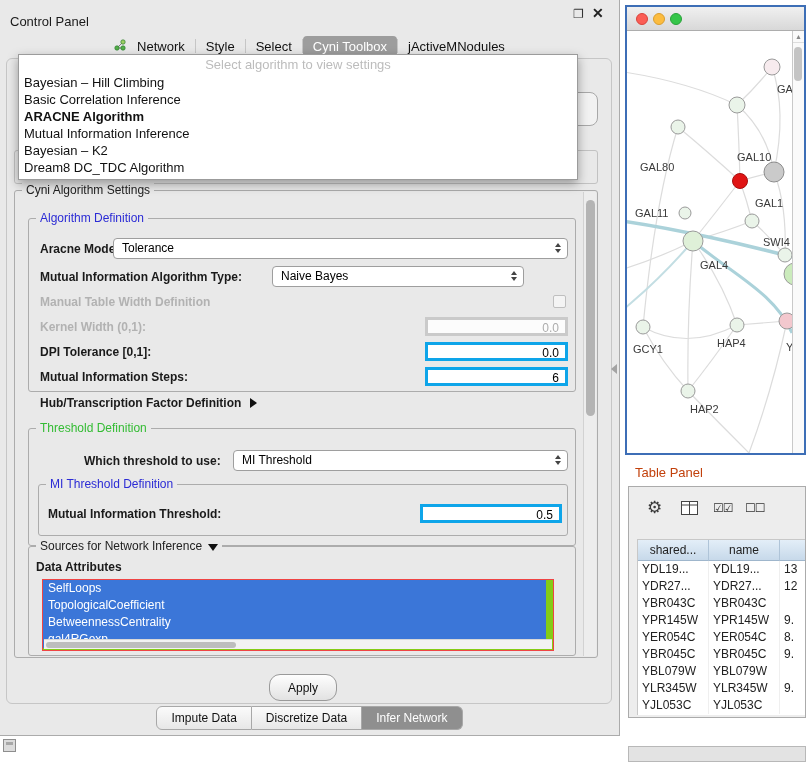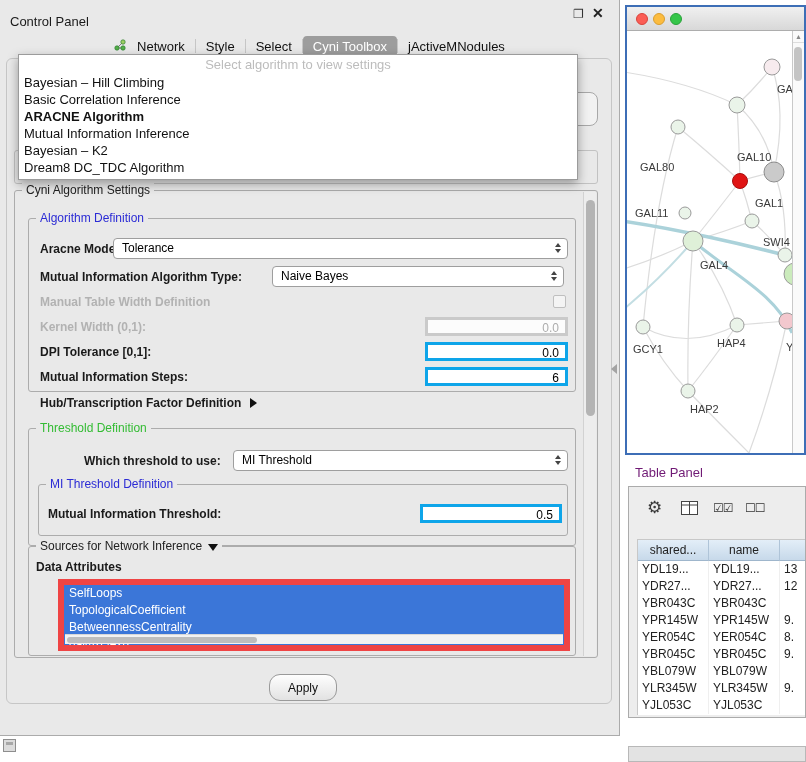--- a/index.html
+++ b/index.html
@@ -50,21 +50,21 @@
     text-align:right; padding:1px 6px 0 0; height:19px; }
   .field.disabled { border-color:#CACACA; color:#ADADAD; background:#FCFCFC; }
 
   .checkbox { position:absolute; width:13px; height:13px; background:#F4F4F4; border:1px solid #BFBFBF; border-radius:2px; }
 
   .tri-right { display:inline-block; width:0; height:0; border-top:5px solid transparent;
     border-bottom:5px solid transparent; border-left:7px solid #111; margin-left:9px; vertical-align:-1px; }
   .tri-down { display:inline-block; width:0; height:0; border-left:5px solid transparent;
     border-right:5px solid transparent; border-top:7px solid #111; margin-left:6px; vertical-align:-1px; }
 
-  .attr-list { position:absolute; background:#84cc16; border:6px solid #ef4444; overflow:hidden;margin-left:16px; }
+  .attr-list { position:absolute; background:#84cc16; border:1px solid #ef4444; overflow:hidden; }
   .attr-item { height:17px; line-height:17px; font-size:12px; color:#fff; background:#3B76D8; padding-left:5px; width:503px; }
   .h-scroll { position:absolute; left:1px; right:1px; bottom:1px; height:10px; background:#F2F2F2; border-top:1px solid #D8D8D8; }
   .h-thumb { position:absolute; left:2px; top:2px; width:190px; height:6px; background:#BDBDBD; border-radius:3px; }
 
   .v-scroll { position:absolute; left:583px; top:192px; width:13px; height:464px; background:#EDEDED; border-left:1px solid #D2D2D2; }
   .v-thumb { position:absolute; left:2px; top:8px; width:9px; height:216px; background:#B4B4B4; border-radius:5px; }
 
   .apply { left:269px; top:674px; width:68px; height:27px; border:1px solid #9A9A9A; border-radius:11px;
     background:linear-gradient(#FEFEFE,#E2E2E2); font-size:12px; display:flex; align-items:center; justify-content:center; color:#111; }
 
@@ -83,21 +83,21 @@
   .tl { position:absolute; width:12px; height:12px; border-radius:50%; top:6px; }
   .tl.red { left:9px; background:#FB5D55; border:1px solid #D9443C; }
   .tl.yellow { left:26px; background:#FCBC3F; border:1px solid #D99E2F; }
   .tl.green { left:43px; background:#35C649; border:1px solid #2AA23A; }
   .nw-canvas { position:absolute; left:0; top:24px; width:165px; height:422px; overflow:hidden; }
   .nw-scroll { position:absolute; right:0; top:24px; width:12px; bottom:0; background:#FAFAFA; border-left:1px solid #C9C9C9; }
   .nw-thumb { position:absolute; left:1px; top:16px; width:8px; height:34px; background:#C4C4C4; border-radius:4px; }
   .nw-sarrow { position:absolute; left:0; top:0; width:11px; height:12px; font-size:7px; color:#888; text-align:center; line-height:12px; border-bottom:1px solid #DDD; }
 
   
-  #tp-label { left:635px; top:465px; font-size:13px; color:#701a75; }
+  #tp-label { left:635px; top:465px; font-size:13px; color:#c2410c; }
   #table-panel { left:628px; top:486px; width:178px; height:232px; background:#EDEDED; border:1px solid #ABABAB; }
   .tp-gear { position:absolute; left:18px; top:10px; font-size:17px; color:#3a3a3a; }
   .tp-cols { position:absolute; left:52px; top:14px; }
   .tp-checks { position:absolute; left:84px; top:14px; font-size:12px; color:#333; letter-spacing:-1px; }
   .tp-squares { position:absolute; left:116px; top:14px; font-size:12px; color:#333; letter-spacing:-1px; }
   .tp-table-wrap { position:absolute; left:8px; top:52px; width:168px; height:176px; background:#fff; overflow:hidden; border-left:1px solid #C8C8C8; border-top:1px solid #C8C8C8; }
   .tp-row { display:flex; width:192px; }
   .th { height:21px; line-height:21px; background:linear-gradient(#E3EEF8,#C7D9EA); border-right:1px solid #AFC4D8;
     border-bottom:1px solid #9FB6CC; font-size:12px; text-align:center; color:#222; }
   .td { height:17px; line-height:17px; font-size:12px; padding-left:4px; border-right:1px solid #EFEFEF;
@@ -162,21 +162,21 @@
   <span class="lbl" style="left:40px; top:242px;">Aracne Mode:</span>
   <div class="combo" style="left:113px; top:238px; width:455px;">
     <span>Tolerance</span>
     <span class="arrows">
         <span class="arr-up"></span>
         <span class="arr-dn"></span>
       </span>
   </div>
 
   <span class="lbl" style="left:40px; top:270px;">Mutual Information Algorithm Type:</span>
-  <div class="combo" style="left:272px; top:266px; width:292px;">
+  <div class="combo" style="left:272px; top:266px; width:252px;">
     <span>Naive Bayes</span>
     <span class="arrows">
         <span class="arr-up"></span>
         <span class="arr-dn"></span>
       </span>
   </div>
 
   <span class="lbl disabled" style="left:40px; top:295px;">Manual Table Width Definition</span>
   <div class="checkbox" style="left:553px; top:295px;"></div>
 
@@ -223,20 +223,25 @@
         <div class="h-thumb"></div>
       </div>
   </div>
 
   <div class="v-scroll">
       <div class="v-thumb"></div>
     </div>
 
   <div class="abs apply">Apply</div>
 
+  <div class="abs bottom-tabs">
+    <div class="btab">Impute Data</div>
+    <div class="btab">Discretize Data</div>
+    <div class="btab selected">Infer Network</div>
+  </div>
 
   <div id="popup" class="abs">
     <div class="popup-header">Select algorithm to view settings</div>
     <div class="popup-item">Bayesian – Hill Climbing</div>
     <div class="popup-item">Basic Correlation Inference</div>
     <div class="popup-item bold">ARACNE Algorithm</div>
     <div class="popup-item">Mutual Information Inference</div>
     <div class="popup-item">Bayesian – K2</div>
     <div class="popup-item">Dream8 DC_TDC Algorithm</div>
   </div>

